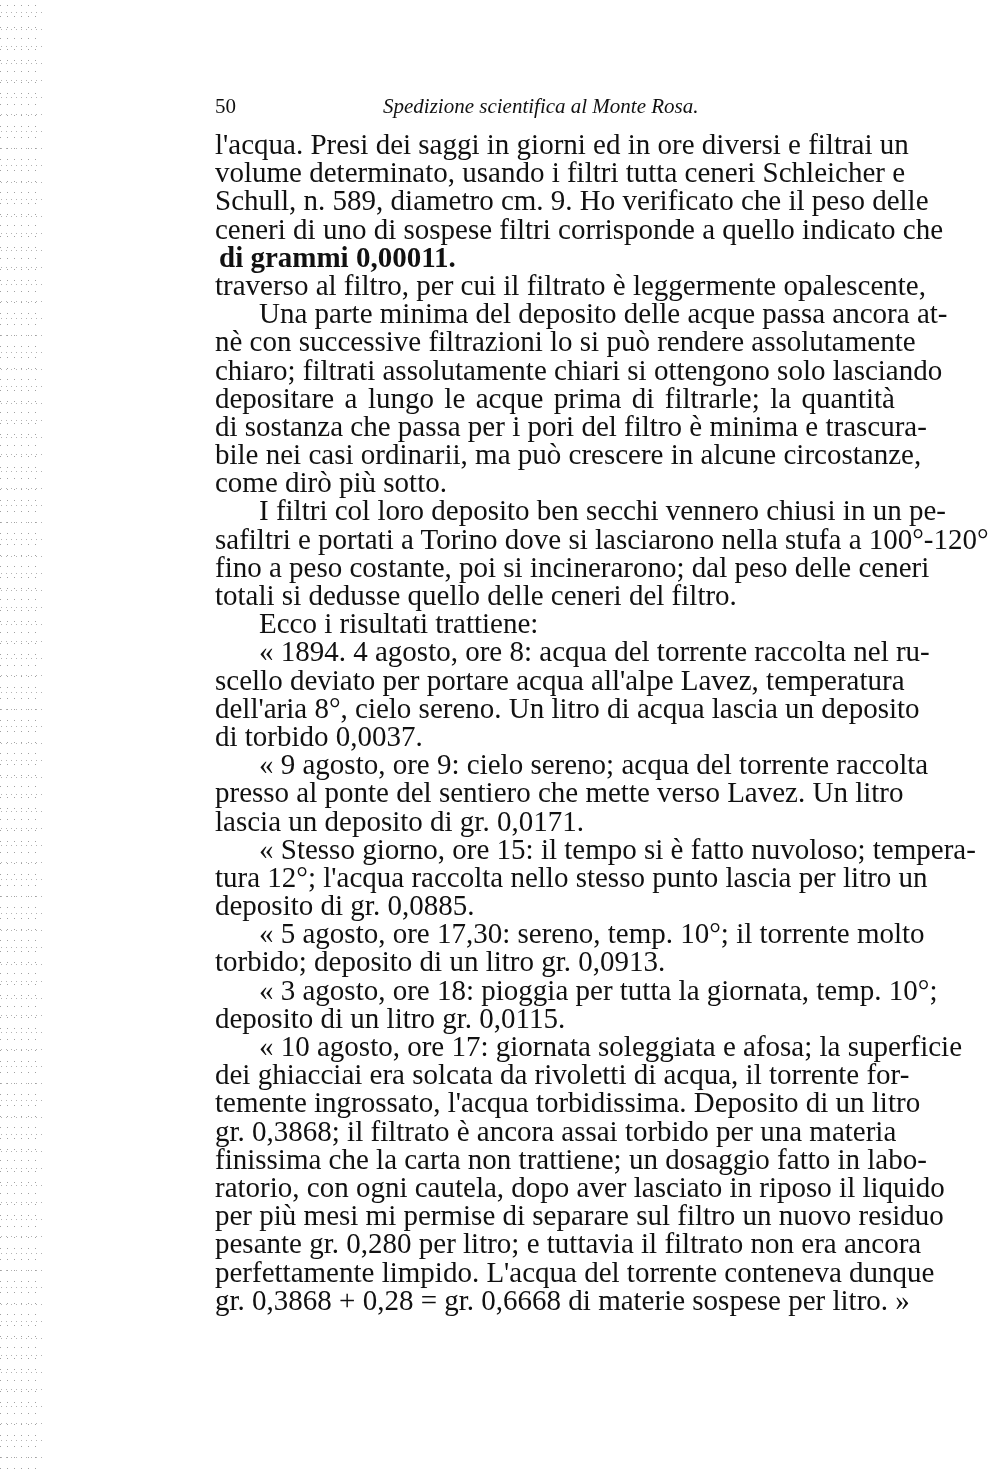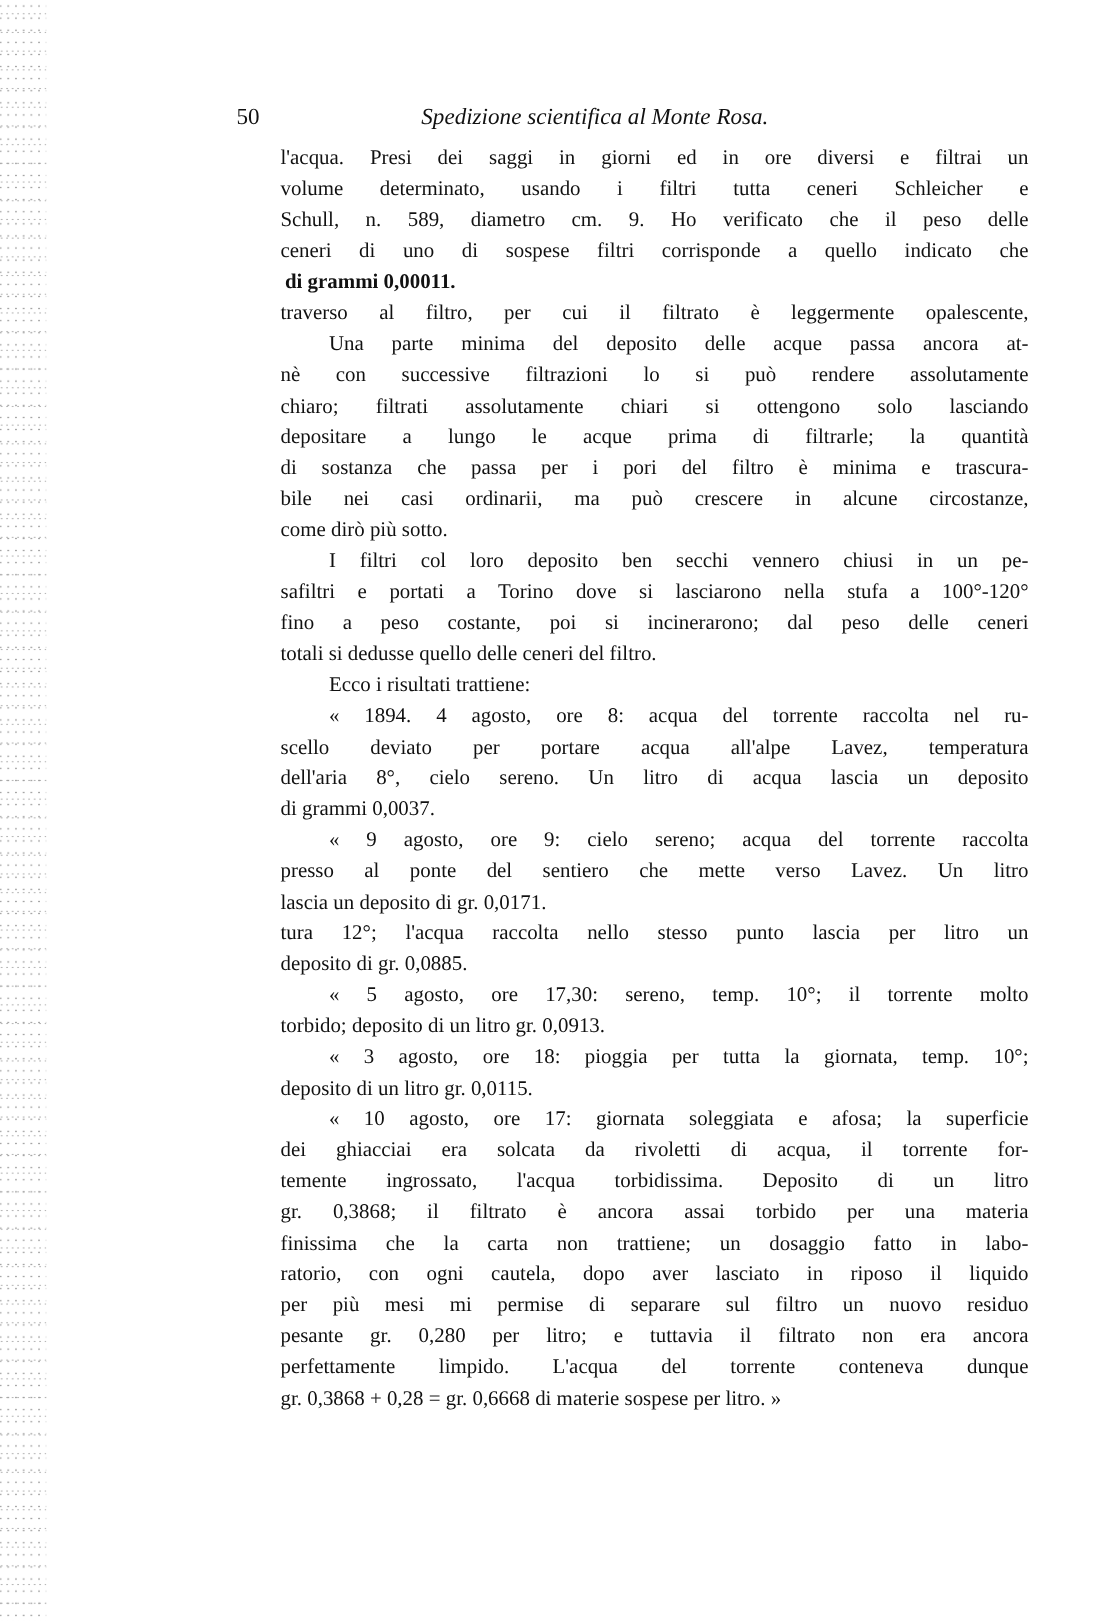--- a/index.html
+++ b/index.html
@@ -19,22 +19,21 @@
   }
   .running-head {
     position: absolute; left: 215px; top: 94px; width: 680px; height: 30px; text-align: center;
   }
   .page-number { position: absolute; left: 0; top: 0; font-size: 21px; }
   .running-title {
     position: absolute; left: 168px; top: 0; font-size: 21px; font-style: italic;
   }
   .text-block {
     position: absolute; left: 215px; top: 130px; width: 680px;
-    font-size: 19px;
-    margin-left: 40px;
+    font-size: 29px;
   }
   .line {
     height: 28.2px; line-height: 28.2px; white-space: nowrap;
     text-align: justify; text-align-last: justify;
   }
   .line.last { text-align-last: left; }
   .line.indent { padding-left: 44px; }
   .line.indent-small { padding-left: 4px; font-weight: bold; }
 </style>
 </head>
@@ -71,28 +70,29 @@
       <div class="line">fino a peso costante, poi si incinerarono; dal peso delle ceneri</div>
       <div class="line last">totali si dedusse quello delle ceneri del filtro.</div>
     </div>
     <div>
       <div class="line indent last">Ecco i risultati trattiene:</div>
     </div>
     <div>
       <div class="line indent">« 1894. 4 agosto, ore 8: acqua del torrente raccolta nel ru-</div>
       <div class="line">scello deviato per portare acqua all'alpe Lavez, temperatura</div>
       <div class="line">dell'aria 8°, cielo sereno. Un litro di acqua lascia un deposito</div>
-      <div class="line last">di grammi 0,0037.</div>
+      <div class="line last">di torbido 0,0037.</div>
     </div>
     <div>
       <div class="line indent">« 9 agosto, ore 9: cielo sereno; acqua del torrente raccolta</div>
       <div class="line">presso al ponte del sentiero che mette verso Lavez. Un litro</div>
       <div class="line last">lascia un deposito di gr. 0,0171.</div>
     </div>
     <div>
+      <div class="line indent">« Stesso giorno, ore 15: il tempo si è fatto nuvoloso; tempera-</div>
       <div class="line">tura 12°; l'acqua raccolta nello stesso punto lascia per litro un</div>
       <div class="line last">deposito di gr. 0,0885.</div>
     </div>
     <div>
       <div class="line indent">« 5 agosto, ore 17,30: sereno, temp. 10°; il torrente molto</div>
       <div class="line last">torbido; deposito di un litro gr. 0,0913.</div>
     </div>
     <div>
       <div class="line indent">« 3 agosto, ore 18: pioggia per tutta la giornata, temp. 10°;</div>
       <div class="line last">deposito di un litro gr. 0,0115.</div>

